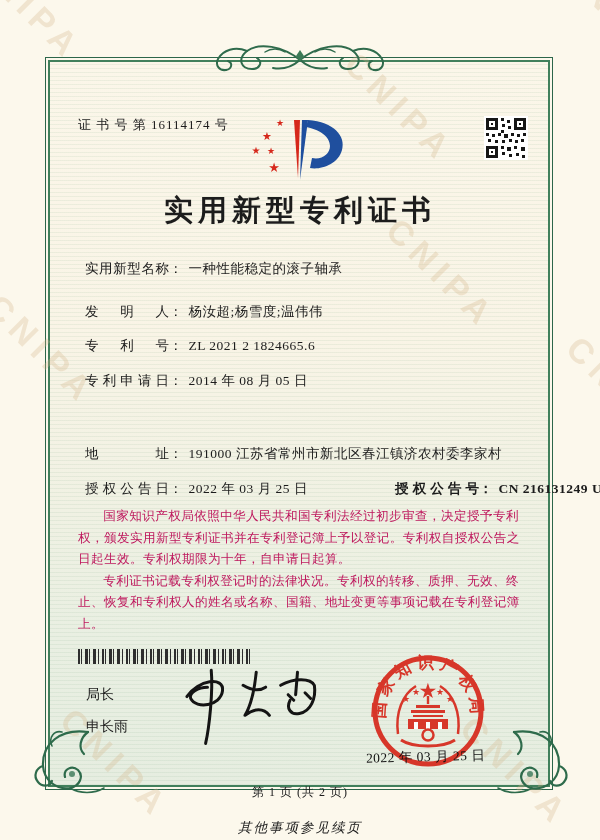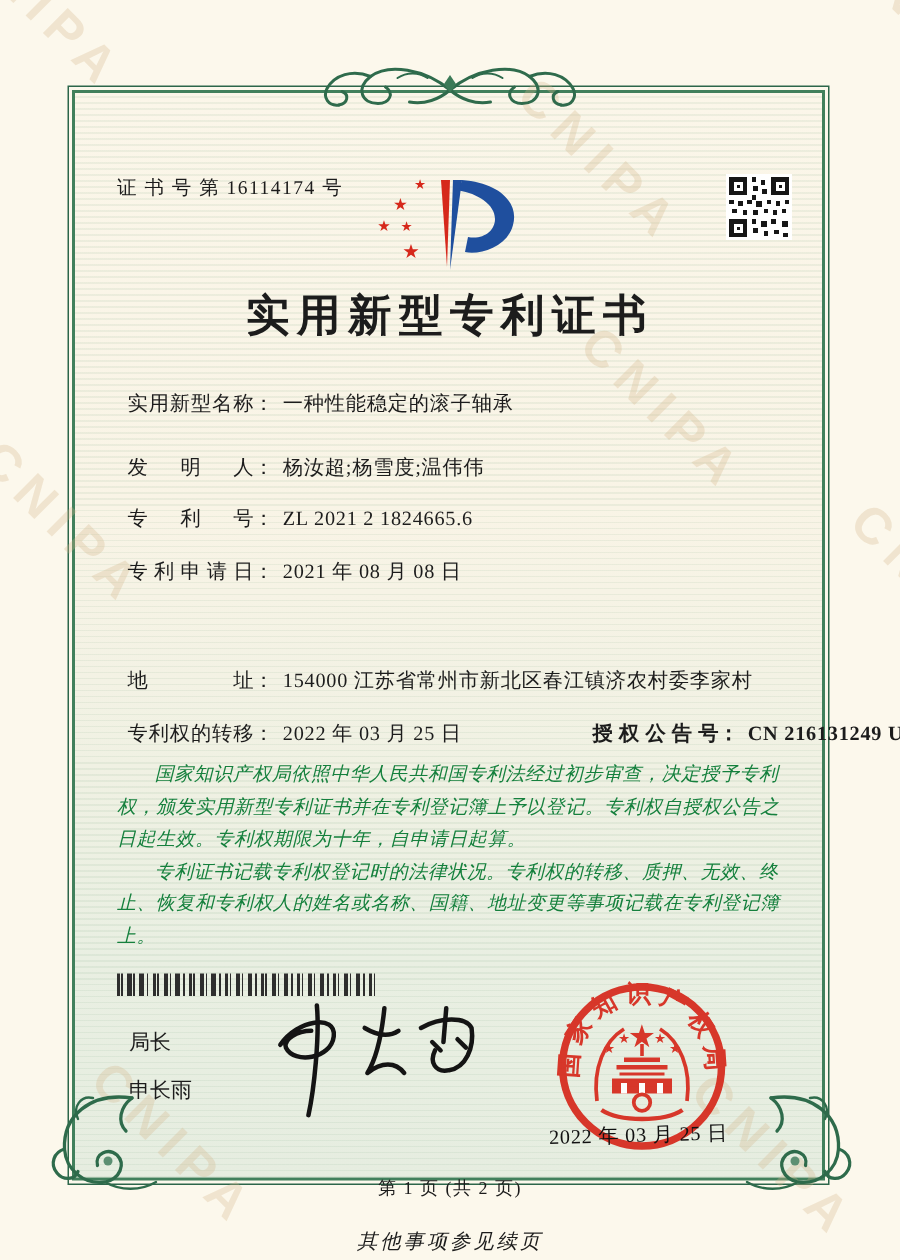--- a/index.html
+++ b/index.html
@@ -28,21 +28,21 @@
 
   
   .field{position:absolute;left:85px;font-size:13.5px;white-space:nowrap;}
   .flabel{display:inline-block;width:84px;text-align:justify;text-align-last:justify;vertical-align:top;}
   .fcolon{display:inline-block;margin-right:6px;}
   .fvalue{letter-spacing:0.5px;}
   .field2{position:absolute;left:310px;top:0;font-weight:bold;}
 
   
   .body-text{position:absolute;left:78px;top:486px;width:446px;font-size:12.6px;
-             font-style:italic;line-height:21.6px;letter-spacing:0.4px;color:#15803d;}
+             line-height:21.6px;letter-spacing:0.4px;color:#be185d;}
   .body-text p{margin:0;text-indent:2em;}
 
   
   .barcode{position:absolute;left:78px;top:629px;width:172px;height:15px;
       background:repeating-linear-gradient(90deg,
         #2e2e2e 0 2px, rgba(0,0,0,0) 2px 3px,
         #2e2e2e 3px 4px, rgba(0,0,0,0) 4px 7px,
         #2e2e2e 7px 10px, rgba(0,0,0,0) 10px 11px,
         #2e2e2e 11px 12px, rgba(0,0,0,0) 12px 15px,
         #2e2e2e 15px 18px, rgba(0,0,0,0) 18px 20px,
@@ -183,27 +183,27 @@
     <div class="field" style="top:240px">
       <span class="flabel">实用新型名称</span><span class="fcolon">：</span><span class="fvalue">一种性能稳定的滚子轴承</span>
     </div>
     <div class="field" style="top:283px">
       <span class="flabel">发明人</span><span class="fcolon">：</span><span class="fvalue">杨汝超;杨雪度;温伟伟</span>
     </div>
     <div class="field" style="top:317px">
       <span class="flabel">专利号</span><span class="fcolon">：</span><span class="fvalue">ZL 2021 2 1824665.6</span>
     </div>
     <div class="field" style="top:352px">
-      <span class="flabel">专利申请日</span><span class="fcolon">：</span><span class="fvalue">2021 年 08 月 08 日</span>
+      <span class="flabel">专利申请日</span><span class="fcolon">：</span><span class="fvalue">2014 年 08 月 05 日</span>
     </div>
     <div class="field" style="top:425px">
-      <span class="flabel">地址</span><span class="fcolon">：</span><span class="fvalue">154000 江苏省常州市新北区春江镇济农村委李家村</span>
+      <span class="flabel">地址</span><span class="fcolon">：</span><span class="fvalue">191000 江苏省常州市新北区春江镇济农村委李家村</span>
     </div>
     <div class="field" style="top:460px">
-      <span class="flabel">专利权的转移</span><span class="fcolon">：</span><span class="fvalue">2022 年 03 月 25 日</span>
+      <span class="flabel">授权公告日</span><span class="fcolon">：</span><span class="fvalue">2022 年 03 月 25 日</span>
       <span class="field2">
         <span class="flabel">授权公告号</span><span class="fcolon">：</span><span class="fvalue">CN 216131249 U</span>
       </span>
     </div>
 
     <div class="body-text">
       <p>国家知识产权局依照中华人民共和国专利法经过初步审查，决定授予专利权，颁发实用新型专利证书并在专利登记簿上予以登记。专利权自授权公告之日起生效。专利权期限为十年，自申请日起算。</p>
       <p>专利证书记载专利权登记时的法律状况。专利权的转移、质押、无效、终止、恢复和专利权人的姓名或名称、国籍、地址变更等事项记载在专利登记簿上。</p>
     </div>
 

